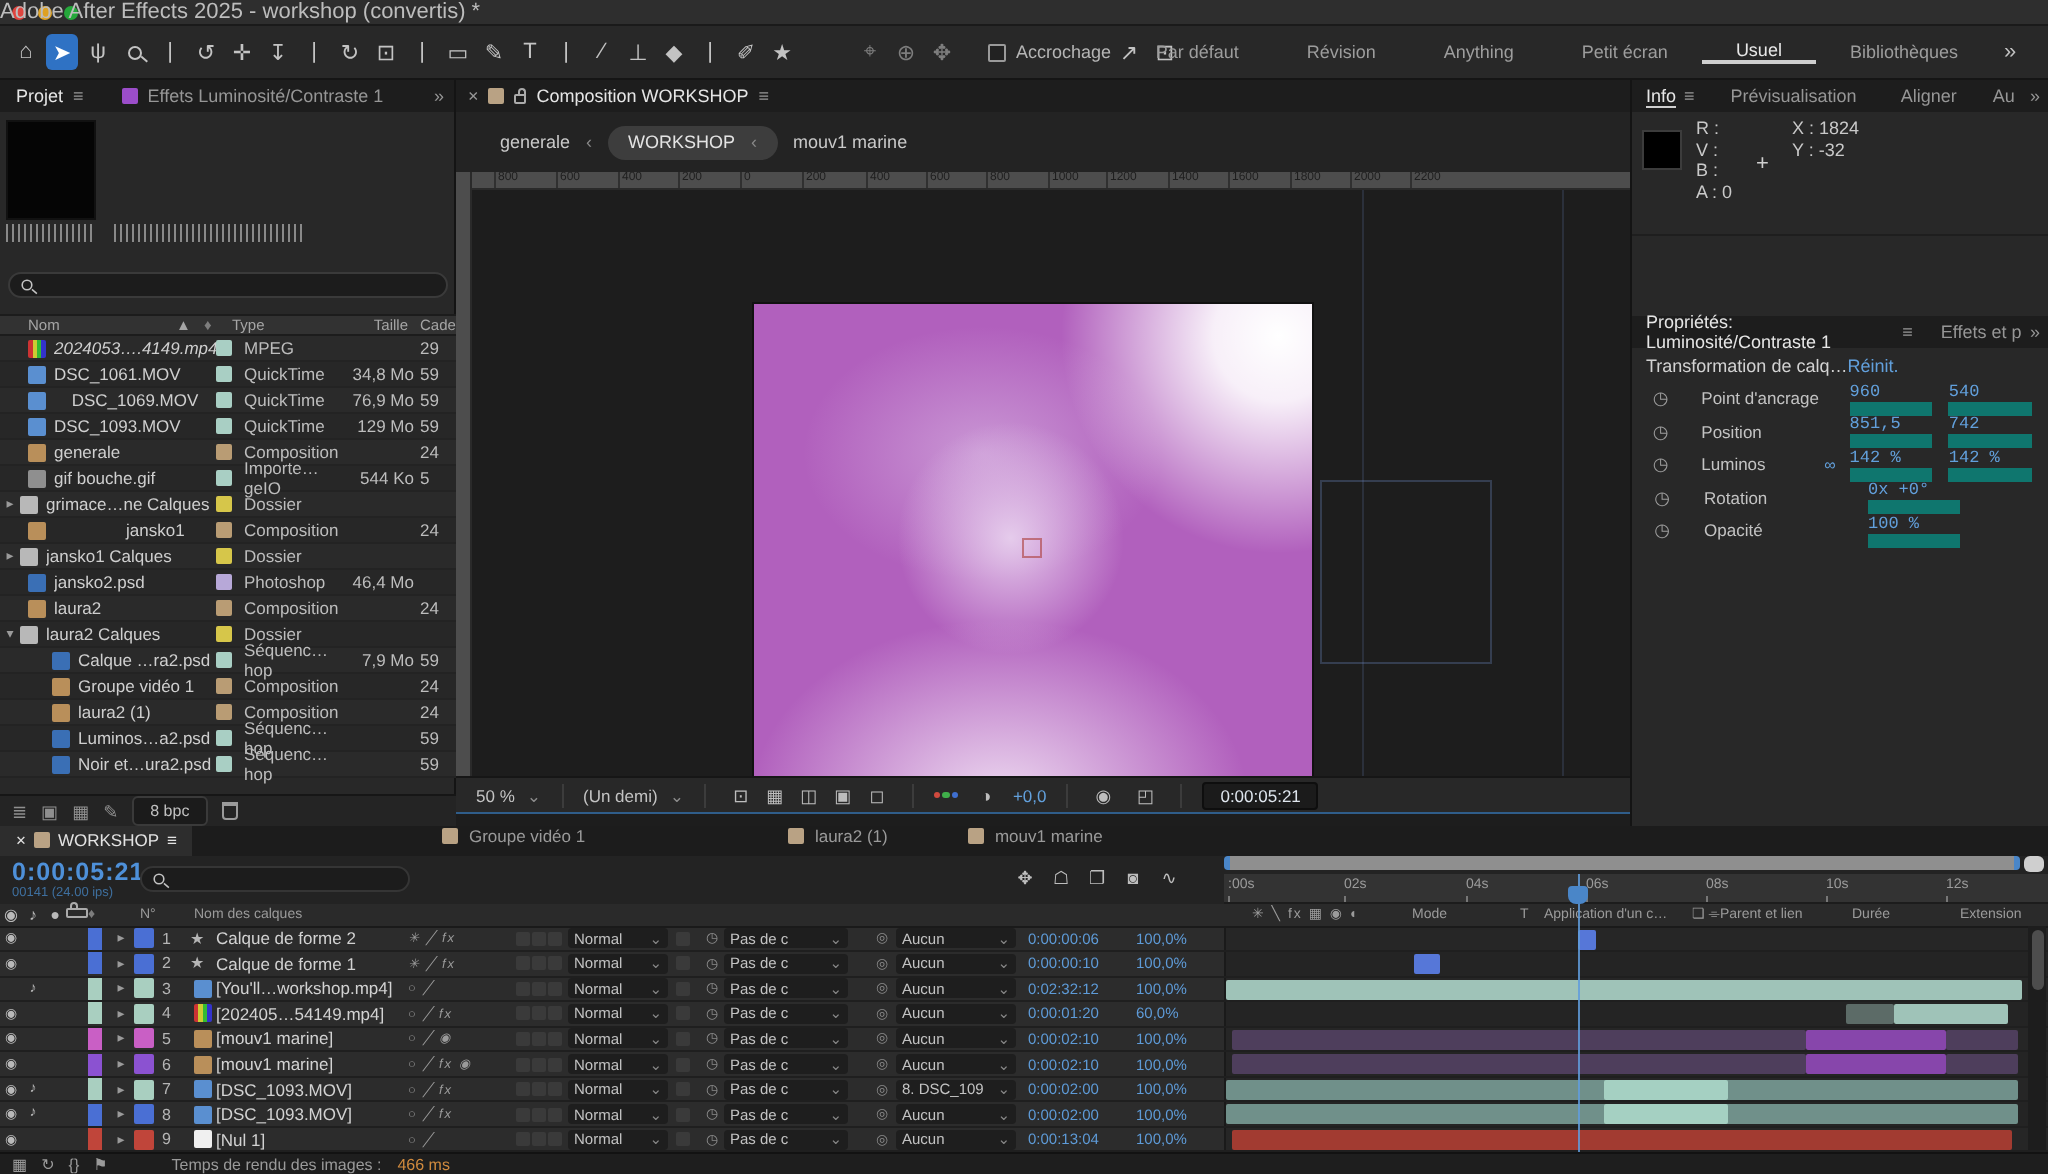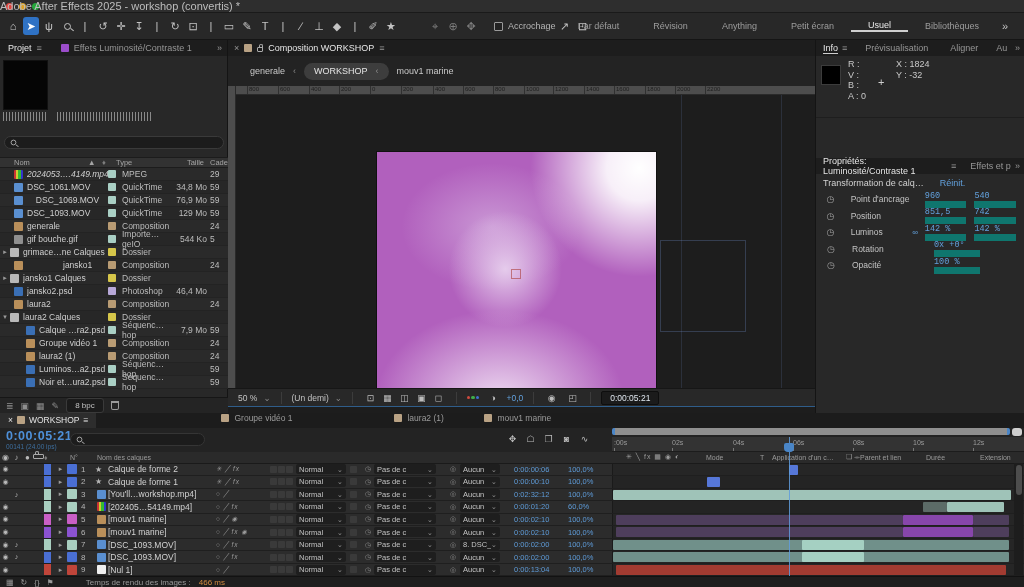--- a/index.html
+++ b/index.html
@@ -159,21 +159,21 @@
   .c-3box { width:26px; flex:none; display:flex; gap:1px; }
   .c-3box i { width:7px; height:7px; background:#3a3a3a; border-radius:1px; }
   .dd { background:#1e1e1e; border-radius:2px; height:10px; display:flex; align-items:center;
     justify-content:space-between; padding:0 3px; font-size:7.5px; color:#c3c3c3; }
   .c-mode { width:50px; flex:none; margin-right:4px; }
   .c-t { width:12px; flex:none; display:flex; }
   .c-t i { width:7px; height:7px; background:#3a3a3a; border-radius:1px; }
   .c-appic { width:12px; flex:none; color:#8a8a8a; font-size:7px; text-align:center; }
   .c-app { width:62px; flex:none; margin-right:10px; }
   .c-parico { width:14px; flex:none; color:#8a8a8a; font-size:7px; text-align:center; }
-  .c-par { width:40px; flex:none; margin-right:14px; }
+  .c-par { width:60px; flex:none; margin-right:6px; }
   .c-dur { width:54px; flex:none; font-size:7.5px; color:#5e9bd8; }
   .c-ext { width:44px; flex:none; font-size:7.5px; color:#5e9bd8; }
   .ltrack { flex:1; position:relative; background:#262626; border-left:1px solid #1a1a1a; }
   .lrow:nth-child(even) .ltrack { background:#242424; }
   .seg { position:absolute; top:1px; height:10px; border-radius:1px; }
   #playhead-line { position:absolute; left:789px; top:24px; width:1px; height:139px; background:rgba(96,156,220,.85); z-index:5; }
   #playhead-marker { position:absolute; left:784px; top:30px; width:10px; height:9px; background:#4a86c8;
     border-radius:2px 2px 4px 4px; z-index:6; }
   #tl-vscroll { position:absolute; right:1px; top:50px; width:9px; height:112px; background:#1d1d1d; }
   #tl-vscroll i { display:block; margin:2px 1.5px; height:30px; background:#4d4d4d; border-radius:3px; }
@@ -695,21 +695,21 @@
     </div>
   </div>
   <div class="tabbar" id="props-tabbar">
     <span class="active" style="padding-left:0">Propriétés: Luminosité/Contraste 1</span>
     <span class="menu-lines">≡</span>
     <span style="margin-left:10px;white-space:nowrap;overflow:hidden">Effets et pa</span>
     <span style="margin-left:auto;padding-right:4px">»</span>
   </div>
   <div class="propshead">
     <span>Transformation de calq…</span>
-    <span class="blue" style="margin-left:16px">Réinit.</span>
+    <span class="blue" style="">Réinit.</span>
   </div>
   <div>
 
       <div class="proprow">
         <span class="sw-ic">◷</span>
         <span class="plabel">Point d'ancrage</span>
         <span class="plink"></span>
         <span class="pval">960</span>
         <span class="pval">540</span>
       </div>

